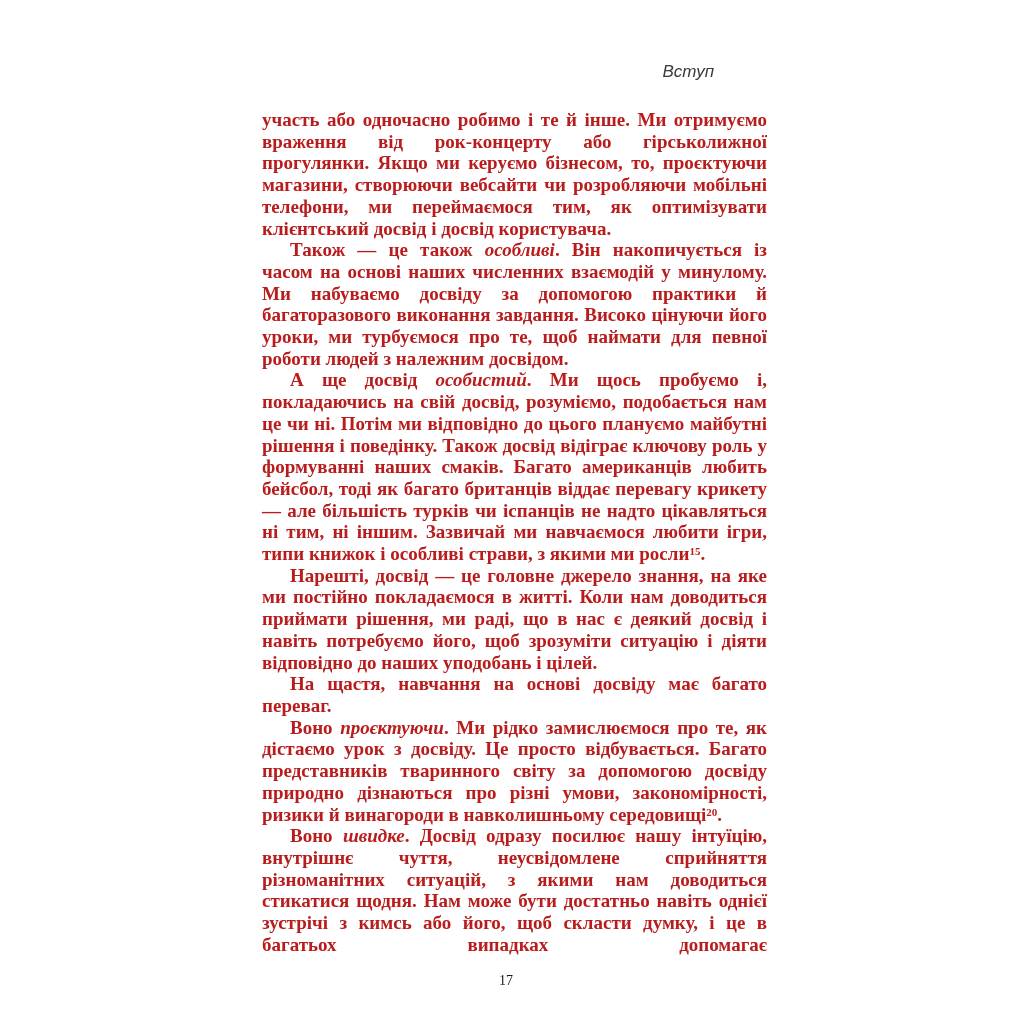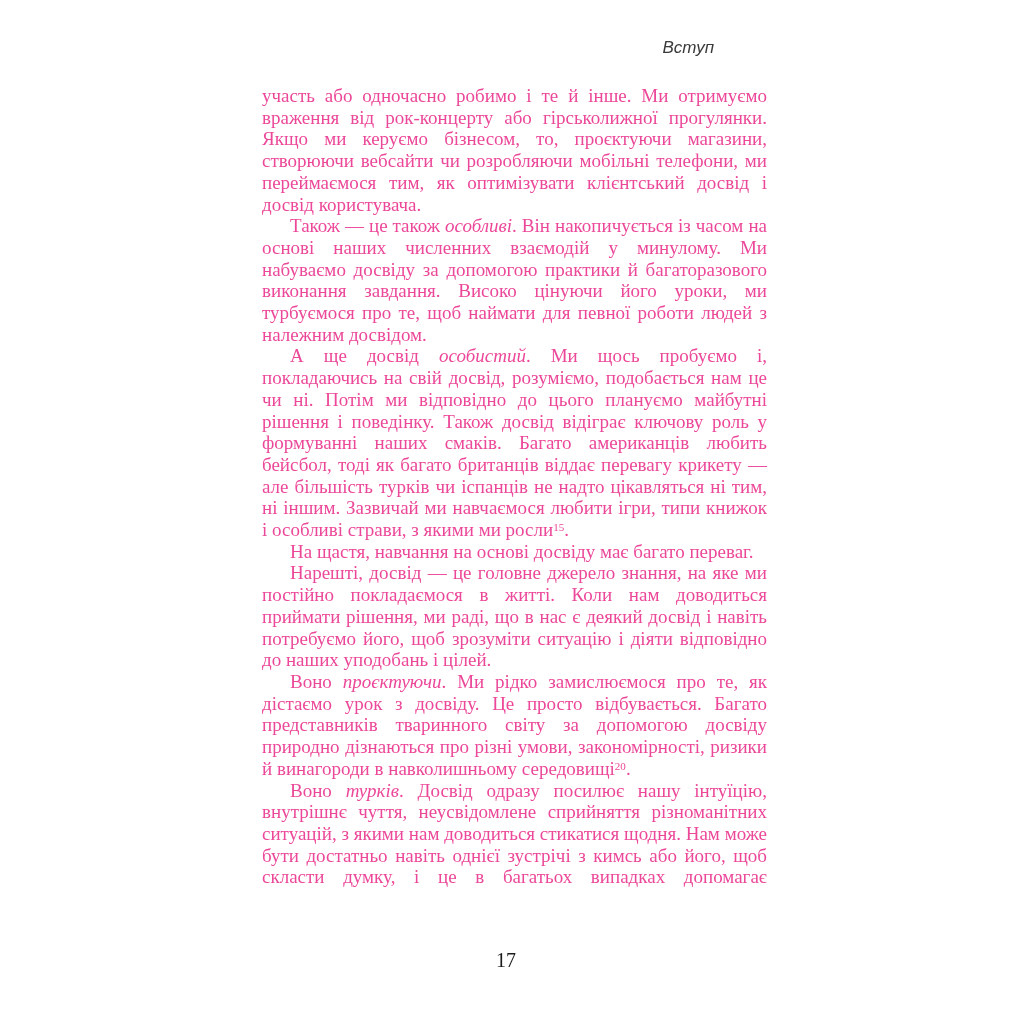--- a/index.html
+++ b/index.html
@@ -9,41 +9,43 @@
     height: 1024px;
     overflow: hidden;
     background: #ffffff;
   }
   .page {
     position: absolute;
     inset: 0;
     width: 1024px;
     height: 916px;
     background: #ffffff;
+    margin-top: 24px;
   }
   .running-header {
     position: absolute;
     top: 39px;
     right: 310px;
     font-family: "Liberation Sans", "DejaVu Sans", sans-serif;
     font-style: italic;
     font-size: 17px;
     line-height: 17px;
     color: #3a3a3a;
   }
   .text-block {
     position: absolute;
     left: 262px;
     top: 85px;
     width: 505px;
     font-family: "Liberation Serif", "DejaVu Serif", serif;
     font-size: 19px;
     line-height: 21.7px;
-    color: #ec4899;
+    color: #b91c1c;
     text-align: justify;
+    font-weight: bold;
   }
   .para {
     margin: 0;
     padding: 0;
   }
   .para.indent {
     text-indent: 28px;
   }
   
   .para:last-child {
@@ -59,34 +61,34 @@
     position: relative;
     top: -0.45em;
   }
   .page-number {
     position: absolute;
     top: 949px;
     left: 0;
     width: 1012px;
     text-align: center;
     font-family: "Liberation Serif", "DejaVu Serif", serif;
-    font-size: 20px;
+    font-size: 14px;
     color: #1b1b1b;
   }
 </style>
 </head>
 <body>
 
 <div class="page">
   <div class="running-header">Вступ</div>
 
   <div class="text-block" id="paragraphs">
       <p class="para"><span>участь або одночасно робимо і те й інше. Ми отримуємо враження від рок-концерту або гірськолижної прогулянки. Якщо ми керуємо бізнесом, то, проєктуючи магазини, створюючи вебсайти чи розробляючи мобільні телефони, ми переймаємося тим, як оптимізувати клієнтський досвід і досвід користувача.</span></p>
       <p class="para indent"><span>Також — це також </span><em>особливі</em><span>. Він накопичується із часом на основі наших численних взаємодій у минулому. Ми набуваємо досвіду за допомогою практики й багаторазового виконання завдання. Високо цінуючи його уроки, ми турбуємося про те, щоб наймати для певної роботи людей з належним досвідом.</span></p>
       <p class="para indent"><span>А ще досвід </span><em>особистий</em><span>. Ми щось пробуємо і, покладаючись на свій досвід, розуміємо, подобається нам це чи ні. Потім ми відповідно до цього плануємо майбутні рішення і поведінку. Також досвід відіграє ключову роль у формуванні наших смаків. Багато американців любить бейсбол, тоді як багато британців віддає перевагу крикету — але більшість турків чи іспанців не надто цікавляться ні тим, ні іншим. Зазвичай ми навчаємося любити ігри, типи книжок і особливі страви, з якими ми росли</span><sup>15</sup><span>.</span></p>
+      <p class="para indent"><span>Нарешті, досвід — це головне джерело знання, на яке ми постійно покладаємося в житті. Коли нам доводиться приймати рішення, ми раді, що в нас є деякий досвід і навіть потребуємо його, щоб зрозуміти ситуацію і діяти відповідно до наших уподобань і цілей.</span></p>
       <p class="para indent"><span>На щастя, навчання на основі досвіду має багато переваг.</span></p>
-      <p class="para indent"><span>Нарешті, досвід — це головне джерело знання, на яке ми постійно покладаємося в житті. Коли нам доводиться приймати рішення, ми раді, що в нас є деякий досвід і навіть потребуємо його, щоб зрозуміти ситуацію і діяти відповідно до наших уподобань і цілей.</span></p>
       <p class="para indent"><span>Воно </span><em>проєктуючи</em><span>. Ми рідко замислюємося про те, як дістаємо урок з досвіду. Це просто відбувається. Багато представників тваринного світу за допомогою досвіду природно дізнаються про різні умови, закономірності, ризики й винагороди в навколишньому середовищі</span><sup>20</sup><span>.</span></p>
-      <p class="para indent"><span>Воно </span><em>турків</em><span>. Досвід одразу посилює нашу інтуїцію, внутрішнє чуття, неусвідомлене сприйняття різноманітних ситуацій, з якими нам доводиться стикатися щодня. Нам може бути достатньо навіть однієї зустрічі з кимсь або його, щоб скласти думку, і це в багатьох випадках допомагає</span></p>
+      <p class="para indent"><span>Воно </span><em>швидке</em><span>. Досвід одразу посилює нашу інтуїцію, внутрішнє чуття, неусвідомлене сприйняття різноманітних ситуацій, з якими нам доводиться стикатися щодня. Нам може бути достатньо навіть однієї зустрічі з кимсь або його, щоб скласти думку, і це в багатьох випадках допомагає</span></p>
     </div>
 
   <div class="page-number">17</div>
 </div>
 
 </body></html>

